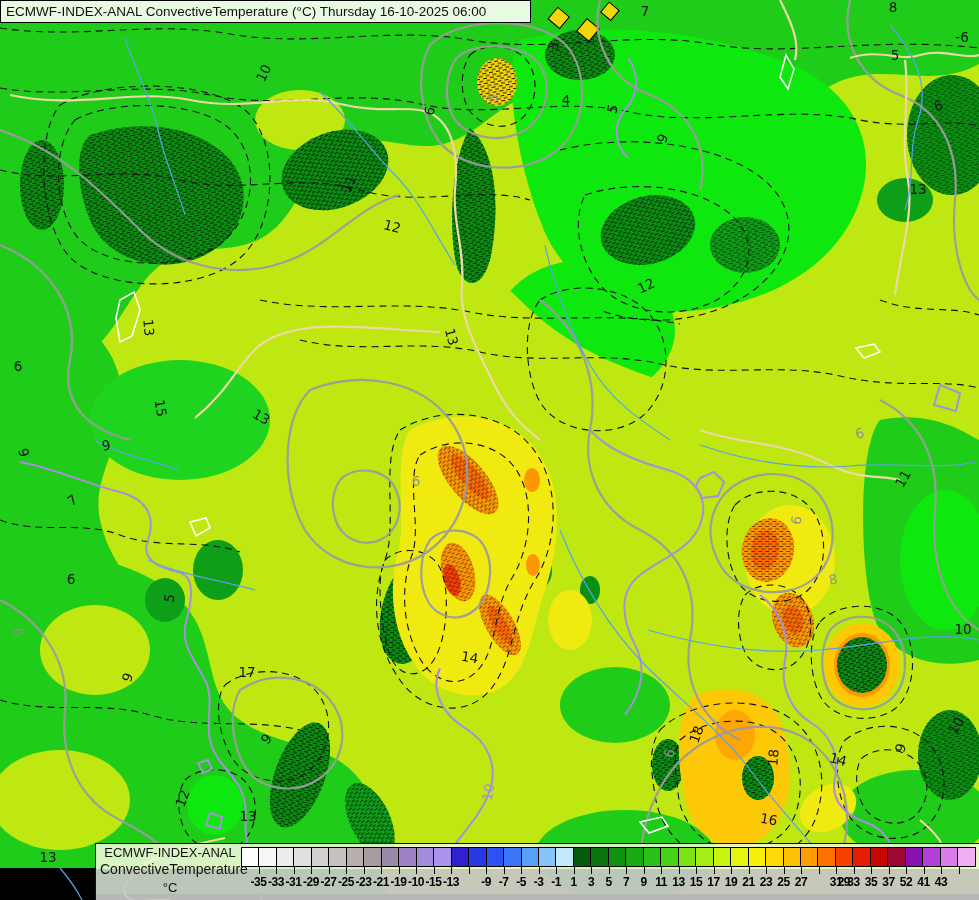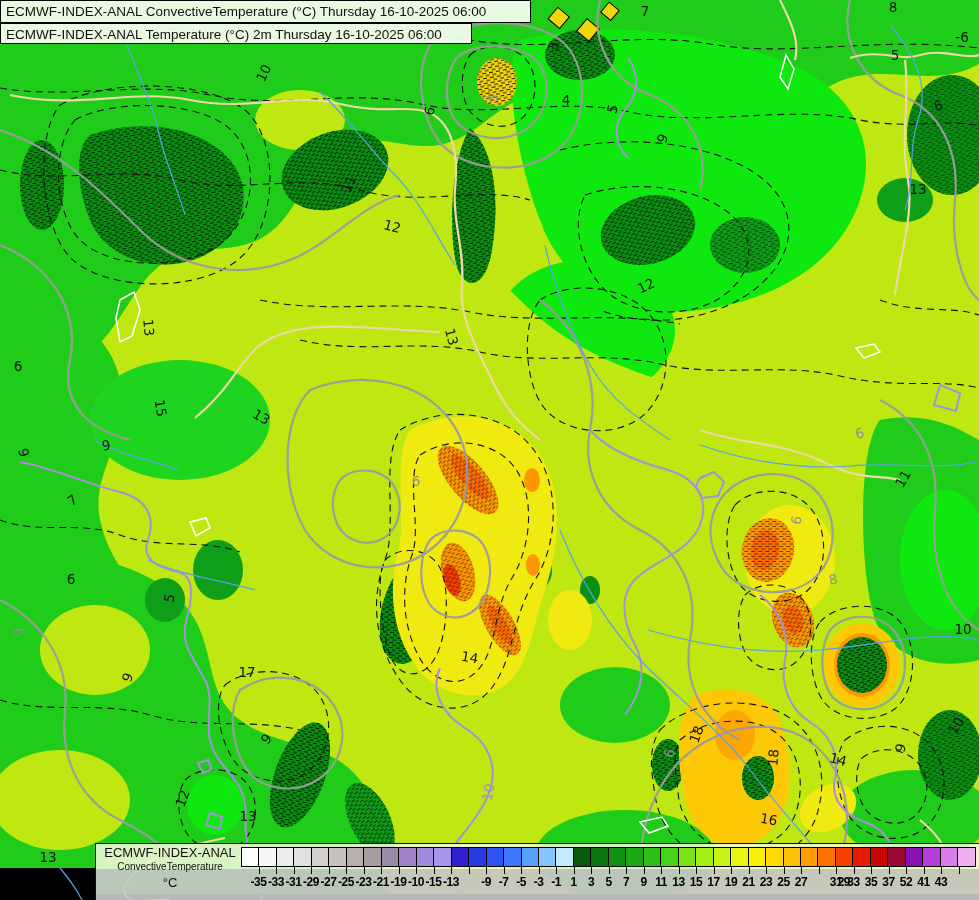--- a/index.html
+++ b/index.html
@@ -10,21 +10,21 @@
             box-sizing:border-box;color:#111;font-size:13.5px;line-height:21px;
             padding-left:5px;white-space:nowrap;overflow:hidden;}
   .t1{top:0;width:531px;height:23px;}
   .t2{top:23px;width:472px;height:21px;}
   .legend{position:absolute;left:95px;top:843px;width:884px;height:61px;
           border-top:1px solid #111;border-left:1px solid #111;box-sizing:border-box;}
   .leg-top{position:absolute;left:0;top:0;right:0;height:25px;background:rgba(237,248,214,.9);}
   .leg-bottom{position:absolute;left:0;top:25px;right:0;bottom:0;background:rgba(198,198,198,.93);}
   .leg-text{position:absolute;left:4px;top:1px;width:140px;text-align:center;color:#111;}
   .leg-line1{font-size:13px;}
-  .leg-line2{font-size:10px;margin-top:1px;}
+  .leg-line2{font-size:14px;margin-top:1px;}
   .leg-units{font-size:13px;margin-top:3px;}
   .colorbar{position:absolute;left:145px;top:3px;width:735px;height:20px;display:flex;
             border:1px solid #000;box-sizing:border-box;background:#fff;}
   .cbcell{flex:1;border-right:1px solid #000;}
   .cbcell:last-child{border-right:none;}
   .cbtick{position:absolute;top:23px;width:1px;height:7px;background:#000;}
   .cblabel{position:absolute;top:31px;width:30px;margin-left:-15px;text-align:center;
            font-size:12px;font-weight:bold;color:#000;letter-spacing:-.5px;}
 </style>
 </head>
@@ -278,23 +278,20 @@
       </g>
 
   <rect x="0" y="868" width="95" height="32" fill="#000"></rect>
   <rect x="0" y="894" width="979" height="6" fill="#000"></rect>
   <path fill="none" stroke="#eed9a6" stroke-width="2.2" d="M225,838 C190,845 155,855 140,868 C128,880 118,890 128,898 C138,906 160,895 175,902"></path>
   <path fill="none" stroke="#5aa2e8" stroke-width="1.2" d="M60,868 C70,880 78,892 82,900 M235,862 C248,880 258,892 262,900"></path>
 </svg>
 
 <div class="titlebar t1">
   <span>ECMWF-INDEX-ANAL ConvectiveTemperature (°C) Thursday 16-10-2025 06:00</span>
-</div>
-<div class="titlebar t2">
-  <span>ECMWF-INDEX-ANAL Temperature (°C) 2m Thursday 16-10-2025 06:00</span>
 </div>
 
 <div class="legend">
   <div class="leg-top"></div>
   <div class="leg-bottom"></div>
   <div class="leg-text">
     <div class="leg-line1">ECMWF-INDEX-ANAL</div>
     <div class="leg-line2">ConvectiveTemperature</div>
     <div class="leg-units">°C</div>
   </div>

